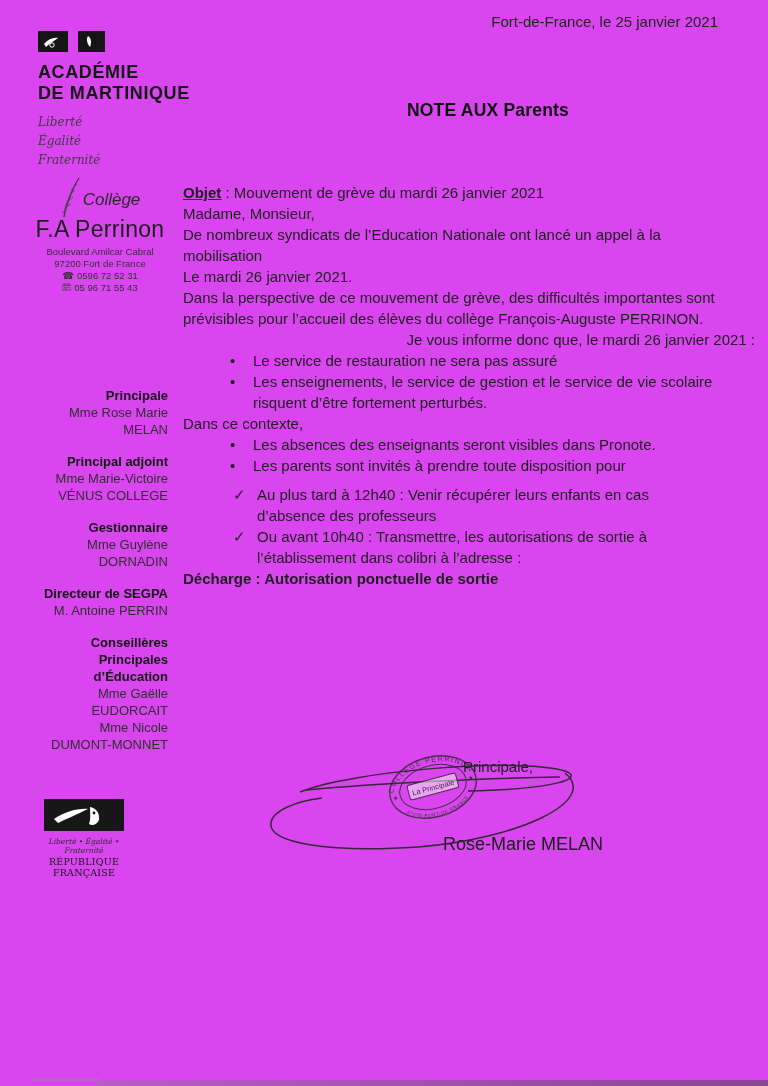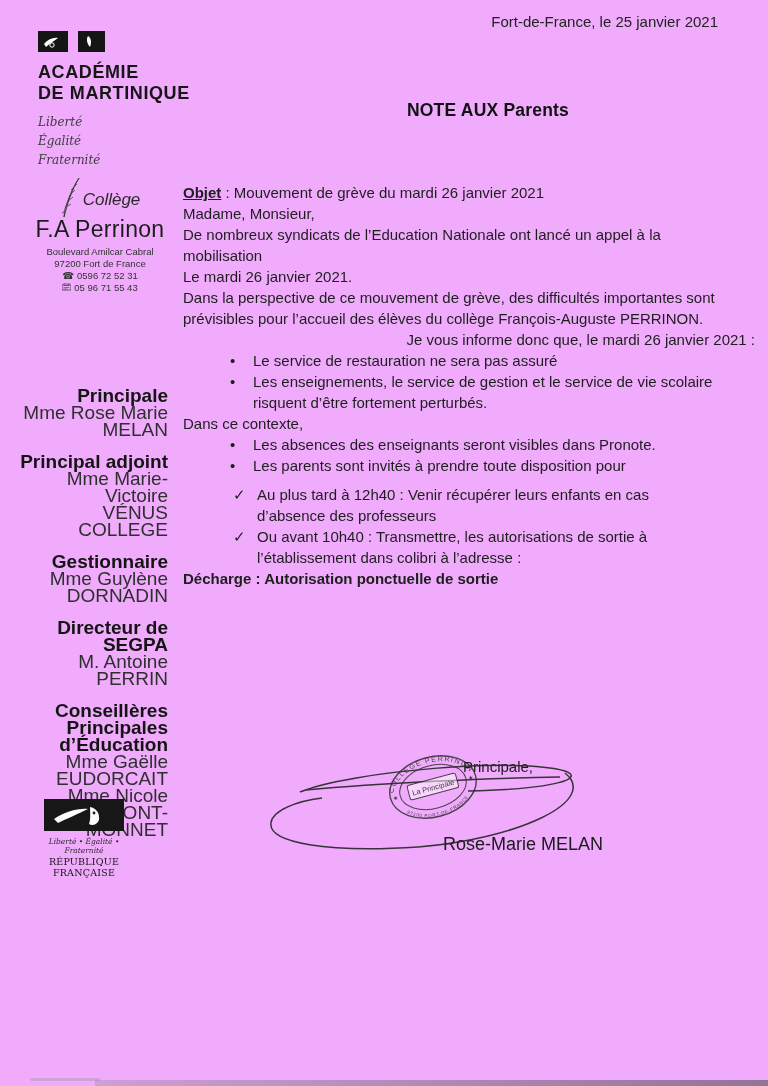--- a/index.html
+++ b/index.html
@@ -1,16 +1,16 @@
 <!DOCTYPE html>
 <html><head>
 <meta charset="utf-8">
 <style>
   html,body{margin:0;padding:0;background:#e8e8e8;}
-  .page{position:relative;width:768px;height:1086px;background:#f0abfc;overflow:hidden;
+  .page{position:relative;width:768px;height:1086px;background:#d946ef;overflow:hidden;
         font-family:"Liberation Sans",sans-serif;color:#1f1f1f;}
 
   
   .date-line{position:absolute;top:13px;left:400px;width:318px;text-align:right;
              font-size:15px;color:#222;}
 
   
   .academy{position:absolute;top:30px;left:38px;}
   .academy .blocks{margin-bottom:4px;}
   .academy .name{font-size:18px;font-weight:bold;letter-spacing:.6px;line-height:21px;color:#161616;}
@@ -25,21 +25,21 @@
   
   .college{position:absolute;top:183px;left:22px;width:156px;text-align:center;color:#222;}
   .college .top-row{display:flex;align-items:center;justify-content:center;gap:3px;height:34px;}
   .college .ctype{font-size:17px;color:#2a2a2a;font-style:italic;}
   .college .cname{font-size:23px;line-height:24px;color:#1c1c1c;letter-spacing:.3px;}
   .college .addr{margin-top:5px;font-size:9.5px;line-height:12px;color:#333;}
   .college .tel{display:flex;justify-content:center;align-items:center;gap:3px;}
 
   
   .staff{position:absolute;top:387px;left:16px;width:152px;text-align:right;
-         font-size:19px;line-height:17px;color:#2f2f2f;}
+         font-size:13px;line-height:17px;color:#2f2f2f;}
   .staff .block{margin-bottom:15px;}
   .staff .role{font-weight:bold;color:#141414;white-space:pre-line;}
   .staff .names{white-space:pre-line;}
 
   
   .republic{position:absolute;top:799px;left:28px;width:112px;text-align:center;}
   .republic .motto{margin-top:2px;font-family:"DejaVu Serif",serif;font-style:italic;
                    font-size:7.5px;color:#2c2c2c;}
   .republic .rf{margin-top:1px;font-family:"DejaVu Serif",serif;font-size:9.5px;
                 letter-spacing:.2px;color:#161616;}

